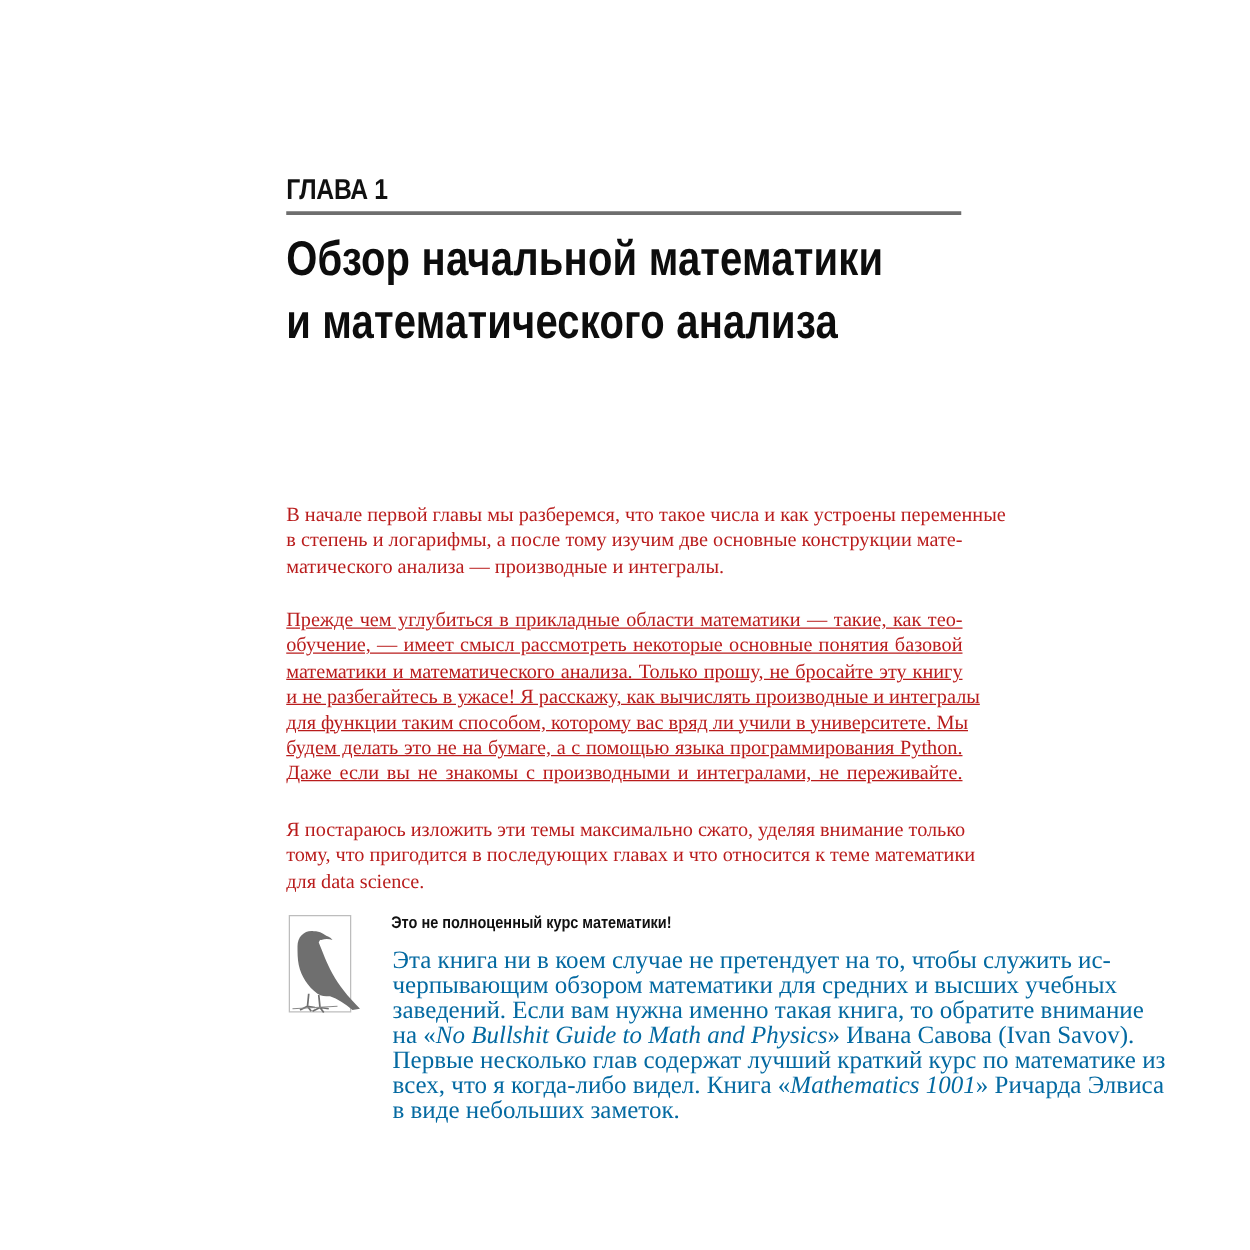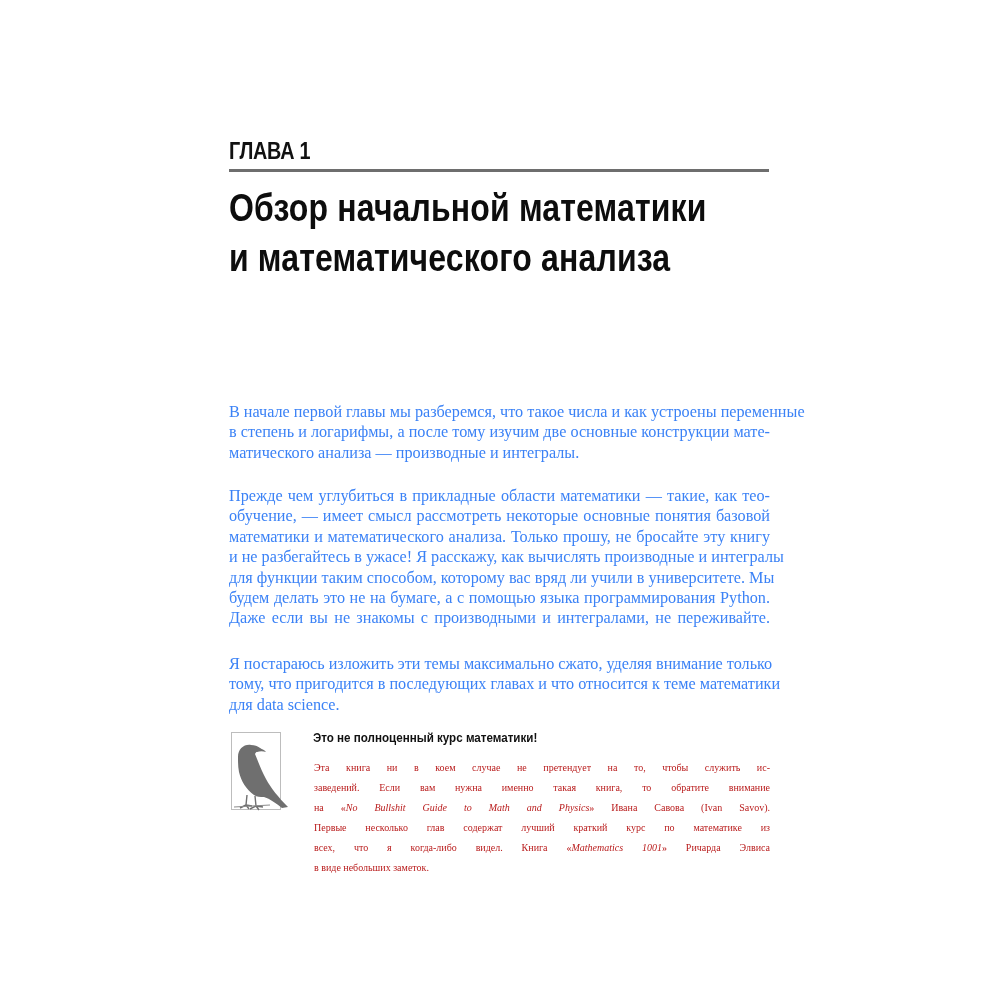--- a/index.html
+++ b/index.html
@@ -57,34 +57,34 @@
       white-space: nowrap;
       letter-spacing: 0.2px;
     }
     .body-text {
       position: absolute;
       left: 0;
       width: 541px;
       font-family: "Liberation Serif", serif;
       font-size: 16.2px;
       line-height: 20.4px;
-      color: #3b82f6;
+      color: #b91c1c;
       text-align: justify;
     }
     .body-text .line {
       display: block;
       text-align: justify;
       text-align-last: justify;
       white-space: nowrap;
     }
     .body-text .line.last {
       text-align-last: left;
     }
     .p1 { top: 402px; }
-    .p2 { top: 486px; }
+    .p2 { top: 486px; text-decoration: underline; }
     .p3 { top: 654px; }
 
     .note {
       position: absolute;
       top: 728px;
       left: 0;
       width: 541px;
     }
     .note-icon {
       position: absolute;
@@ -111,23 +111,23 @@
       transform: scaleX(0.86);
       transform-origin: left top;
       white-space: nowrap;
     }
     .note-body {
       position: absolute;
       left: 85px;
       top: 30px;
       width: 456px;
       font-family: "Liberation Serif", serif;
-      font-size: 10px;
+      font-size: 20px;
       line-height: 20px;
-      color: #b91c1c;
+      color: #0369a1;
     }
     .note-body .line {
       display: block;
       text-align: justify;
       text-align-last: justify;
       white-space: nowrap;
     }
     .note-body .line.last {
       text-align-last: left;
     }
@@ -179,20 +179,21 @@
         <path d="M17 58 L16 68 M16 68 L10 71 M16 68 L19 72 M16 68 L22 69" stroke="#6f6f6f" stroke-width="1.4" fill="none"></path>
         <path d="M25 59 L26 69 M26 69 L20 72 M26 69 L29 73 M26 69 L33 70" stroke="#6f6f6f" stroke-width="1.4" fill="none"></path>
         <path d="M4 70 L40 68" stroke="#8a8a8a" stroke-width="1" fill="none"></path>
       </svg>
     </div>
 
     <div class="note-title">Это не полноценный курс математики!</div>
 
     <div class="note-body" id="note-body">
         <span class="line"><span>Эта книга ни в коем случае не претендует на то, чтобы служить ис-</span></span>
+        <span class="line"><span>черпывающим обзором математики для средних и высших учебных</span></span>
         <span class="line"><span>заведений. Если вам нужна именно такая книга, то обратите внимание</span></span>
         <span class="line"><span>на «</span><i>No Bullshit Guide to Math and Physics</i><span>» Ивана Савова (Ivan Savov).</span></span>
         <span class="line"><span>Первые несколько глав содержат лучший краткий курс по математике из</span></span>
         <span class="line"><span>всех, что я когда-либо видел. Книга «</span><i>Mathematics 1001</i><span>» Ричарда Элвиса</span></span>
         <span class="line last"><span>в виде небольших заметок.</span></span>
       </div>
   </div>
 
 </div>
 

